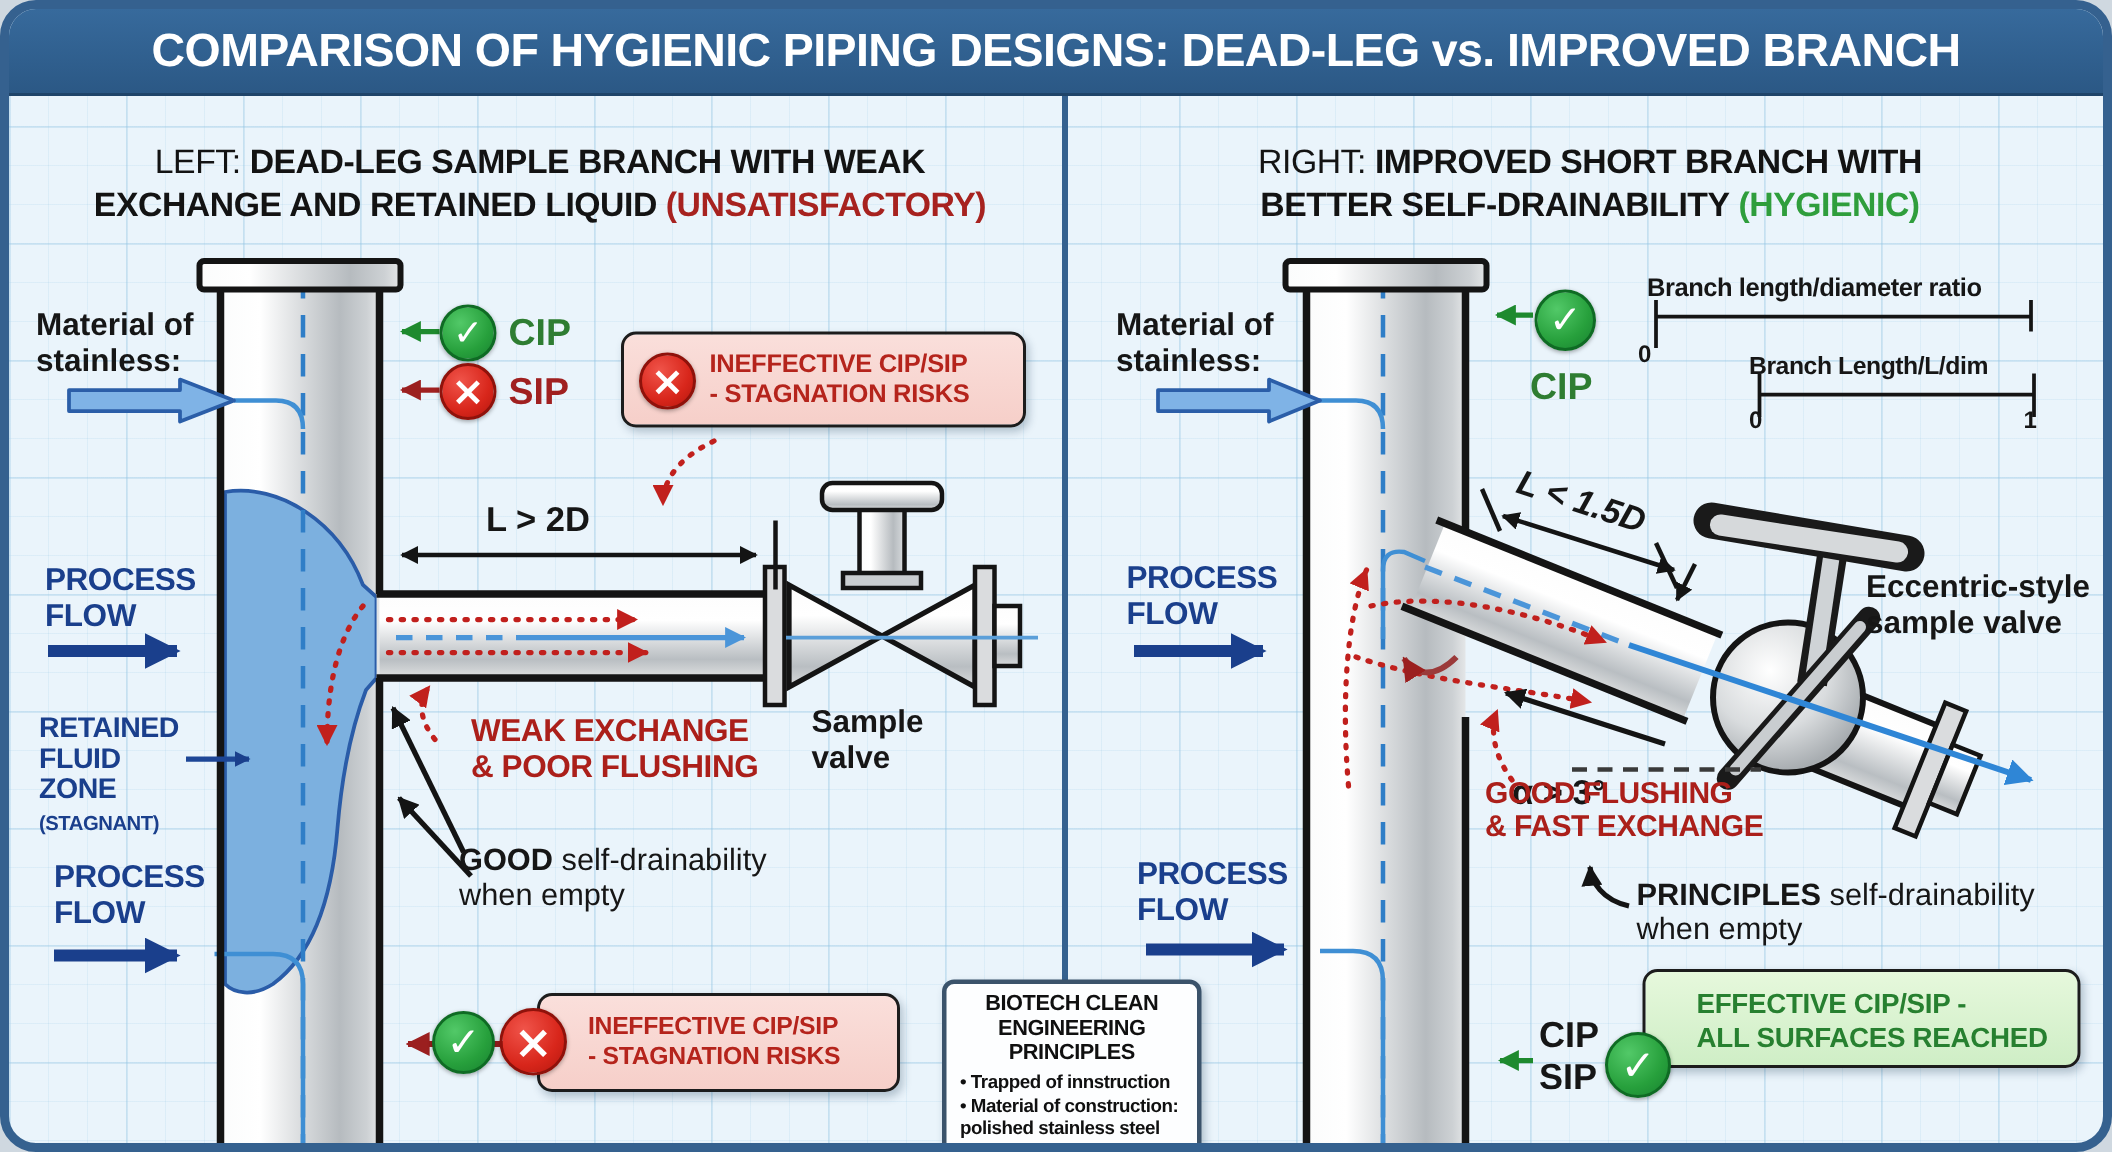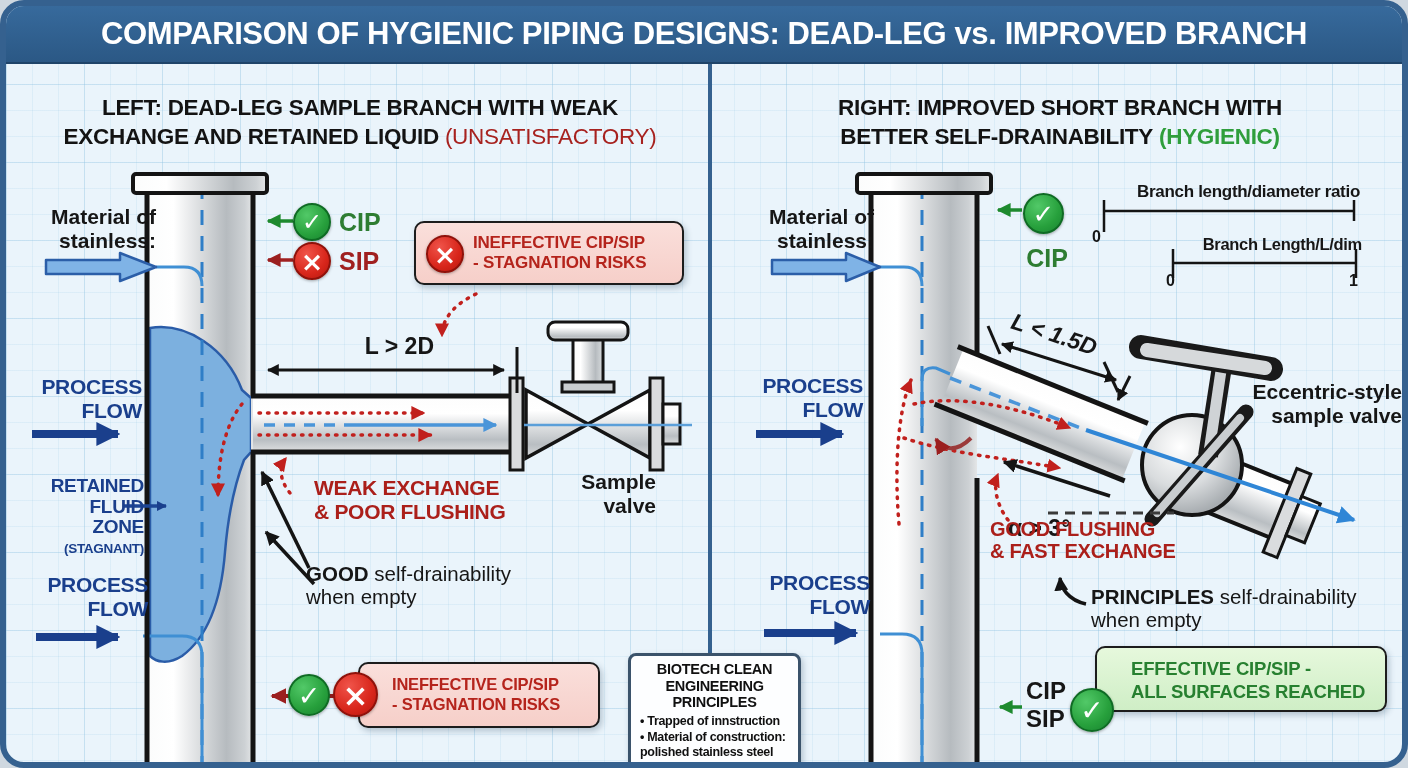--- a/index.html
+++ b/index.html
@@ -21,28 +21,28 @@
     background:linear-gradient(#376a9c,#2b5885);
     display:flex;align-items:center;justify-content:center;z-index:4;
     border-bottom:2px solid #1f4469;
   }
   .titlebar h1{
     margin:0;color:#fff;font-size:31px;font-weight:800;letter-spacing:-.4px;white-space:nowrap;
   }
   .divider{position:absolute;left:702px;top:58px;width:4px;height:710px;background:#35618f;z-index:1;}
   svg.diagram{position:absolute;left:0;top:0;z-index:2;}
   .lbl{position:absolute;z-index:3;white-space:pre-line;line-height:1.12;color:#161616;}
-  .c{text-align:right;}
+  .c{text-align:left;}
   .navy{color:#1a3f8c;font-weight:800;letter-spacing:-.3px;}
   .dred{color:#ab1f1a;font-weight:800;letter-spacing:-.3px;}
   .grn{color:#2e7d32;font-weight:800;}
   .heading{position:absolute;z-index:3;text-align:center;font-size:22.5px;line-height:1.28;color:#131313;text-wrap:balance;letter-spacing:-.3px;}
-  .heading .pfx{font-weight:700;}
+  .heading .pfx{font-weight:400;}
   .heading .main{font-weight:800;}
-  .heading .bad{font-weight:400;color:#a7221f;}
+  .heading .bad{font-weight:700;color:#a7221f;}
   .heading .good{font-weight:800;color:#2f9e3c;}
   .wbox{
     position:absolute;z-index:3;background:linear-gradient(#fadfdb,#f6cfc9);
     border:2.5px solid #1c1c1c;border-radius:10px;
     box-shadow:2px 3px 6px rgba(30,60,90,.28);
   }
   .gbox{
     position:absolute;z-index:3;background:linear-gradient(#e6f8dc,#cfeec6);
     border:2.5px solid #1c1c1c;border-radius:10px;
     box-shadow:2px 3px 6px rgba(30,60,90,.28);

